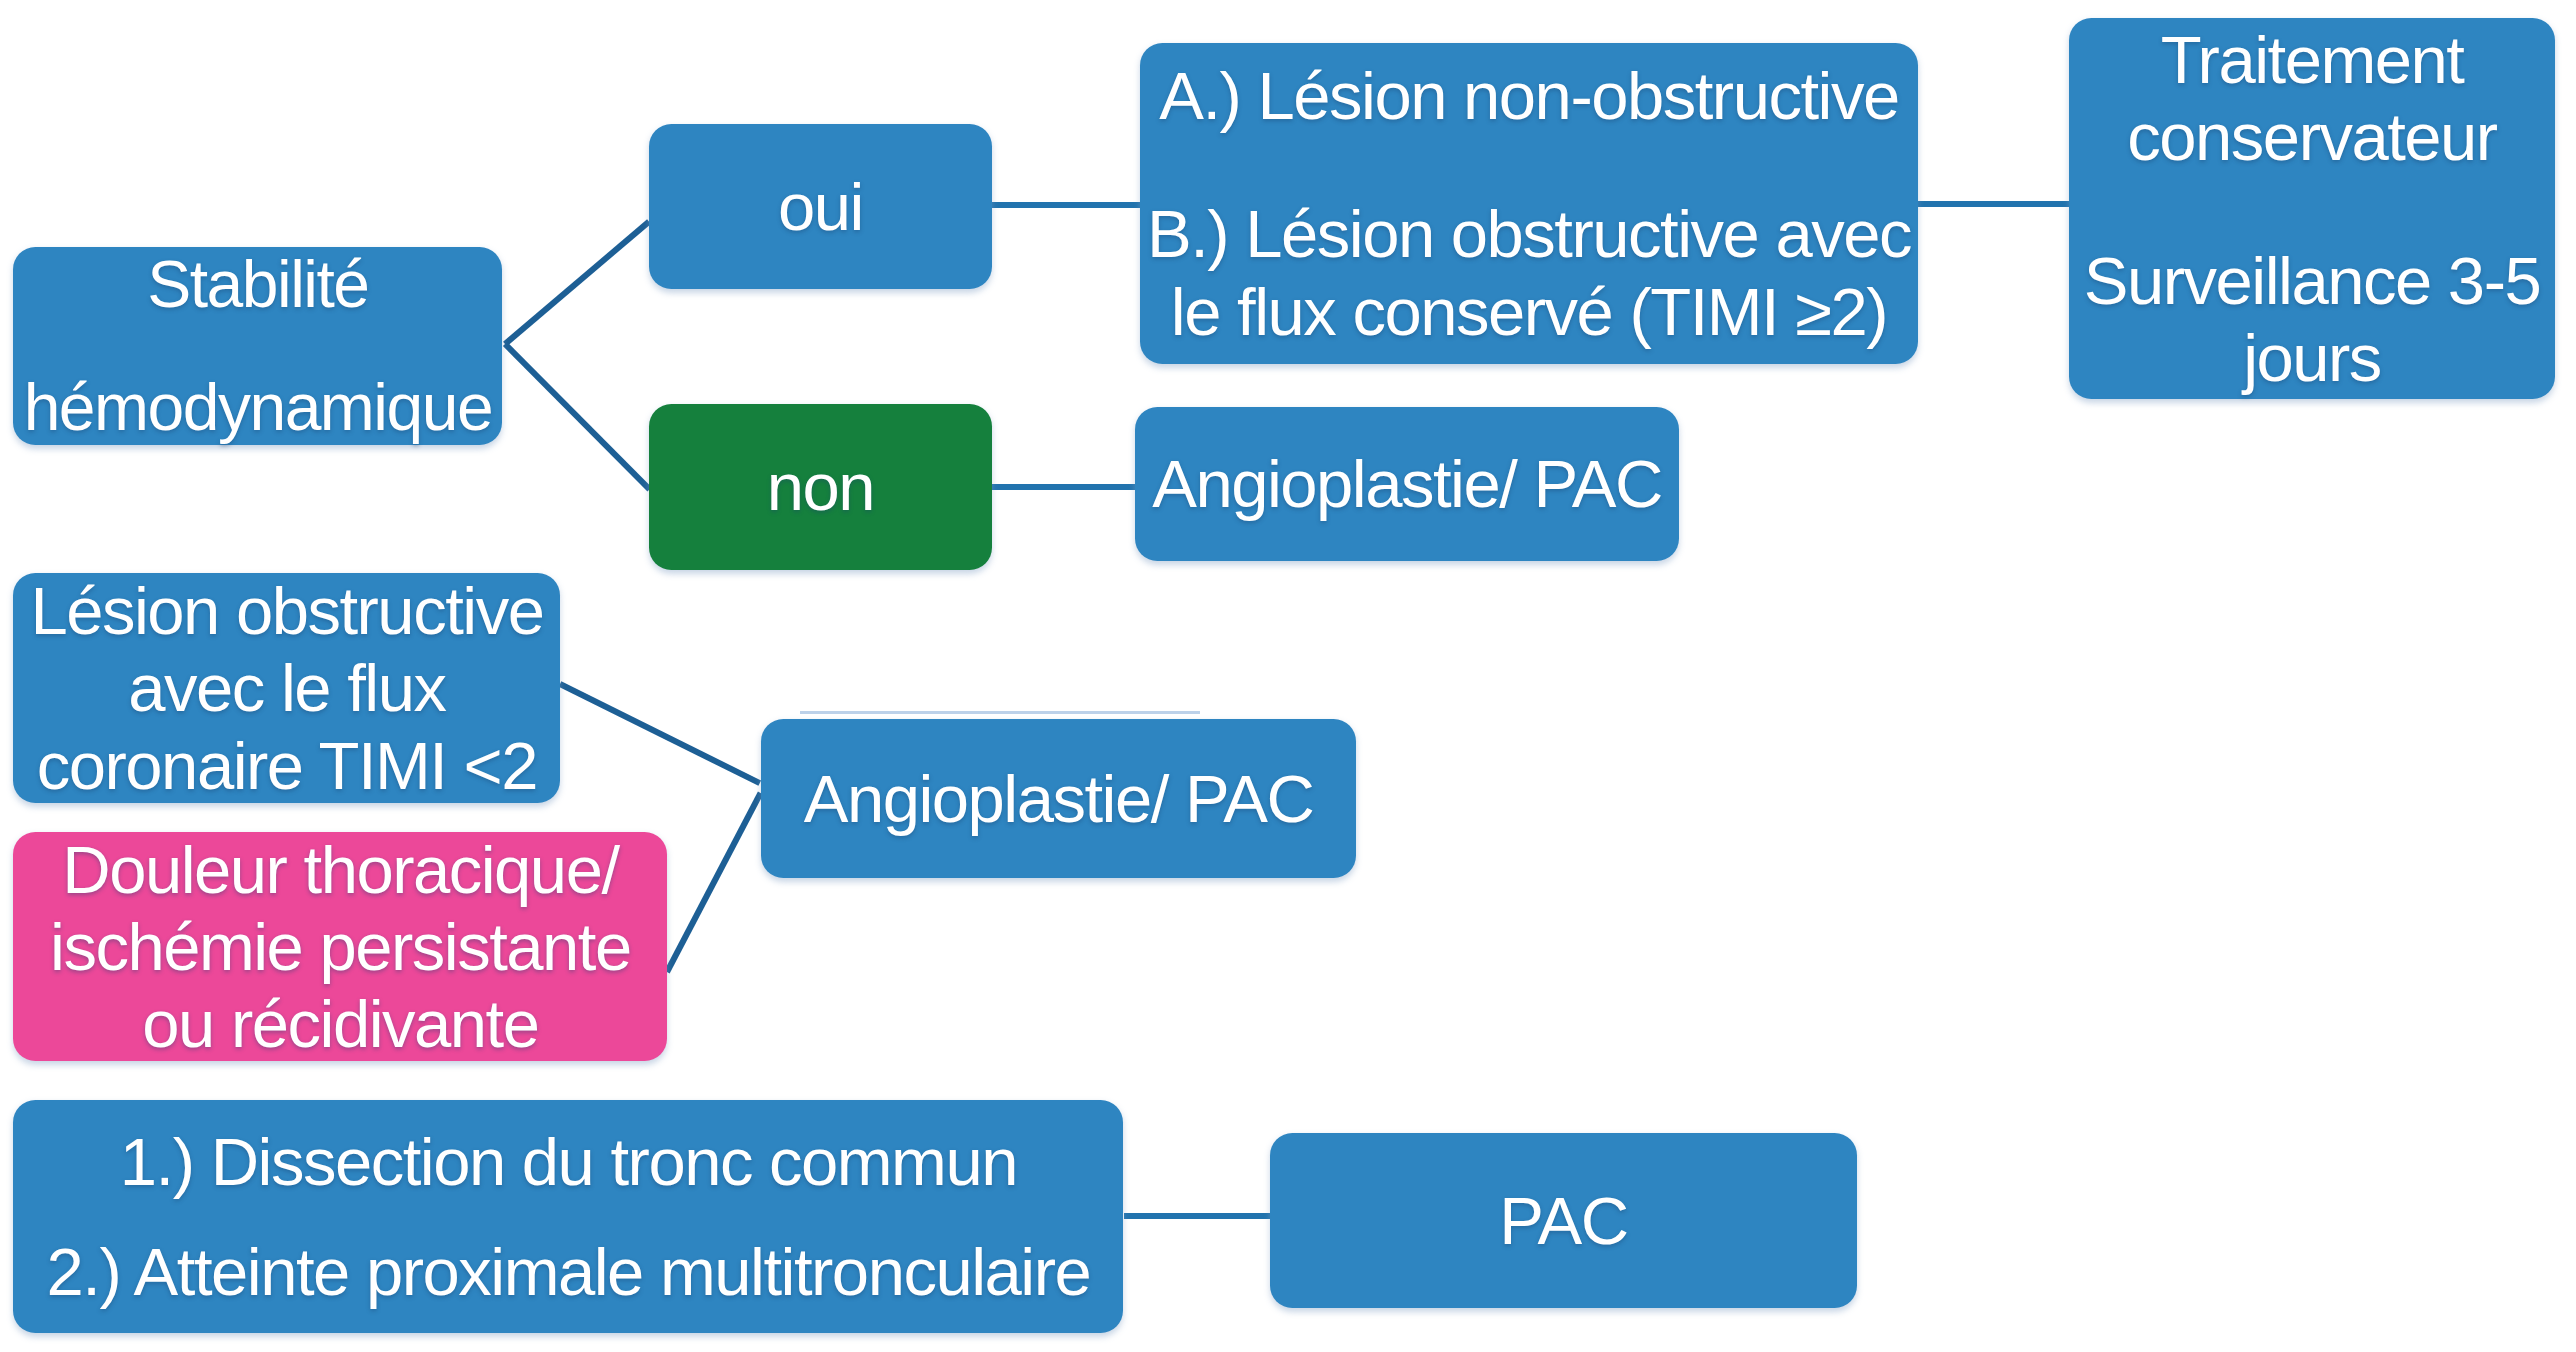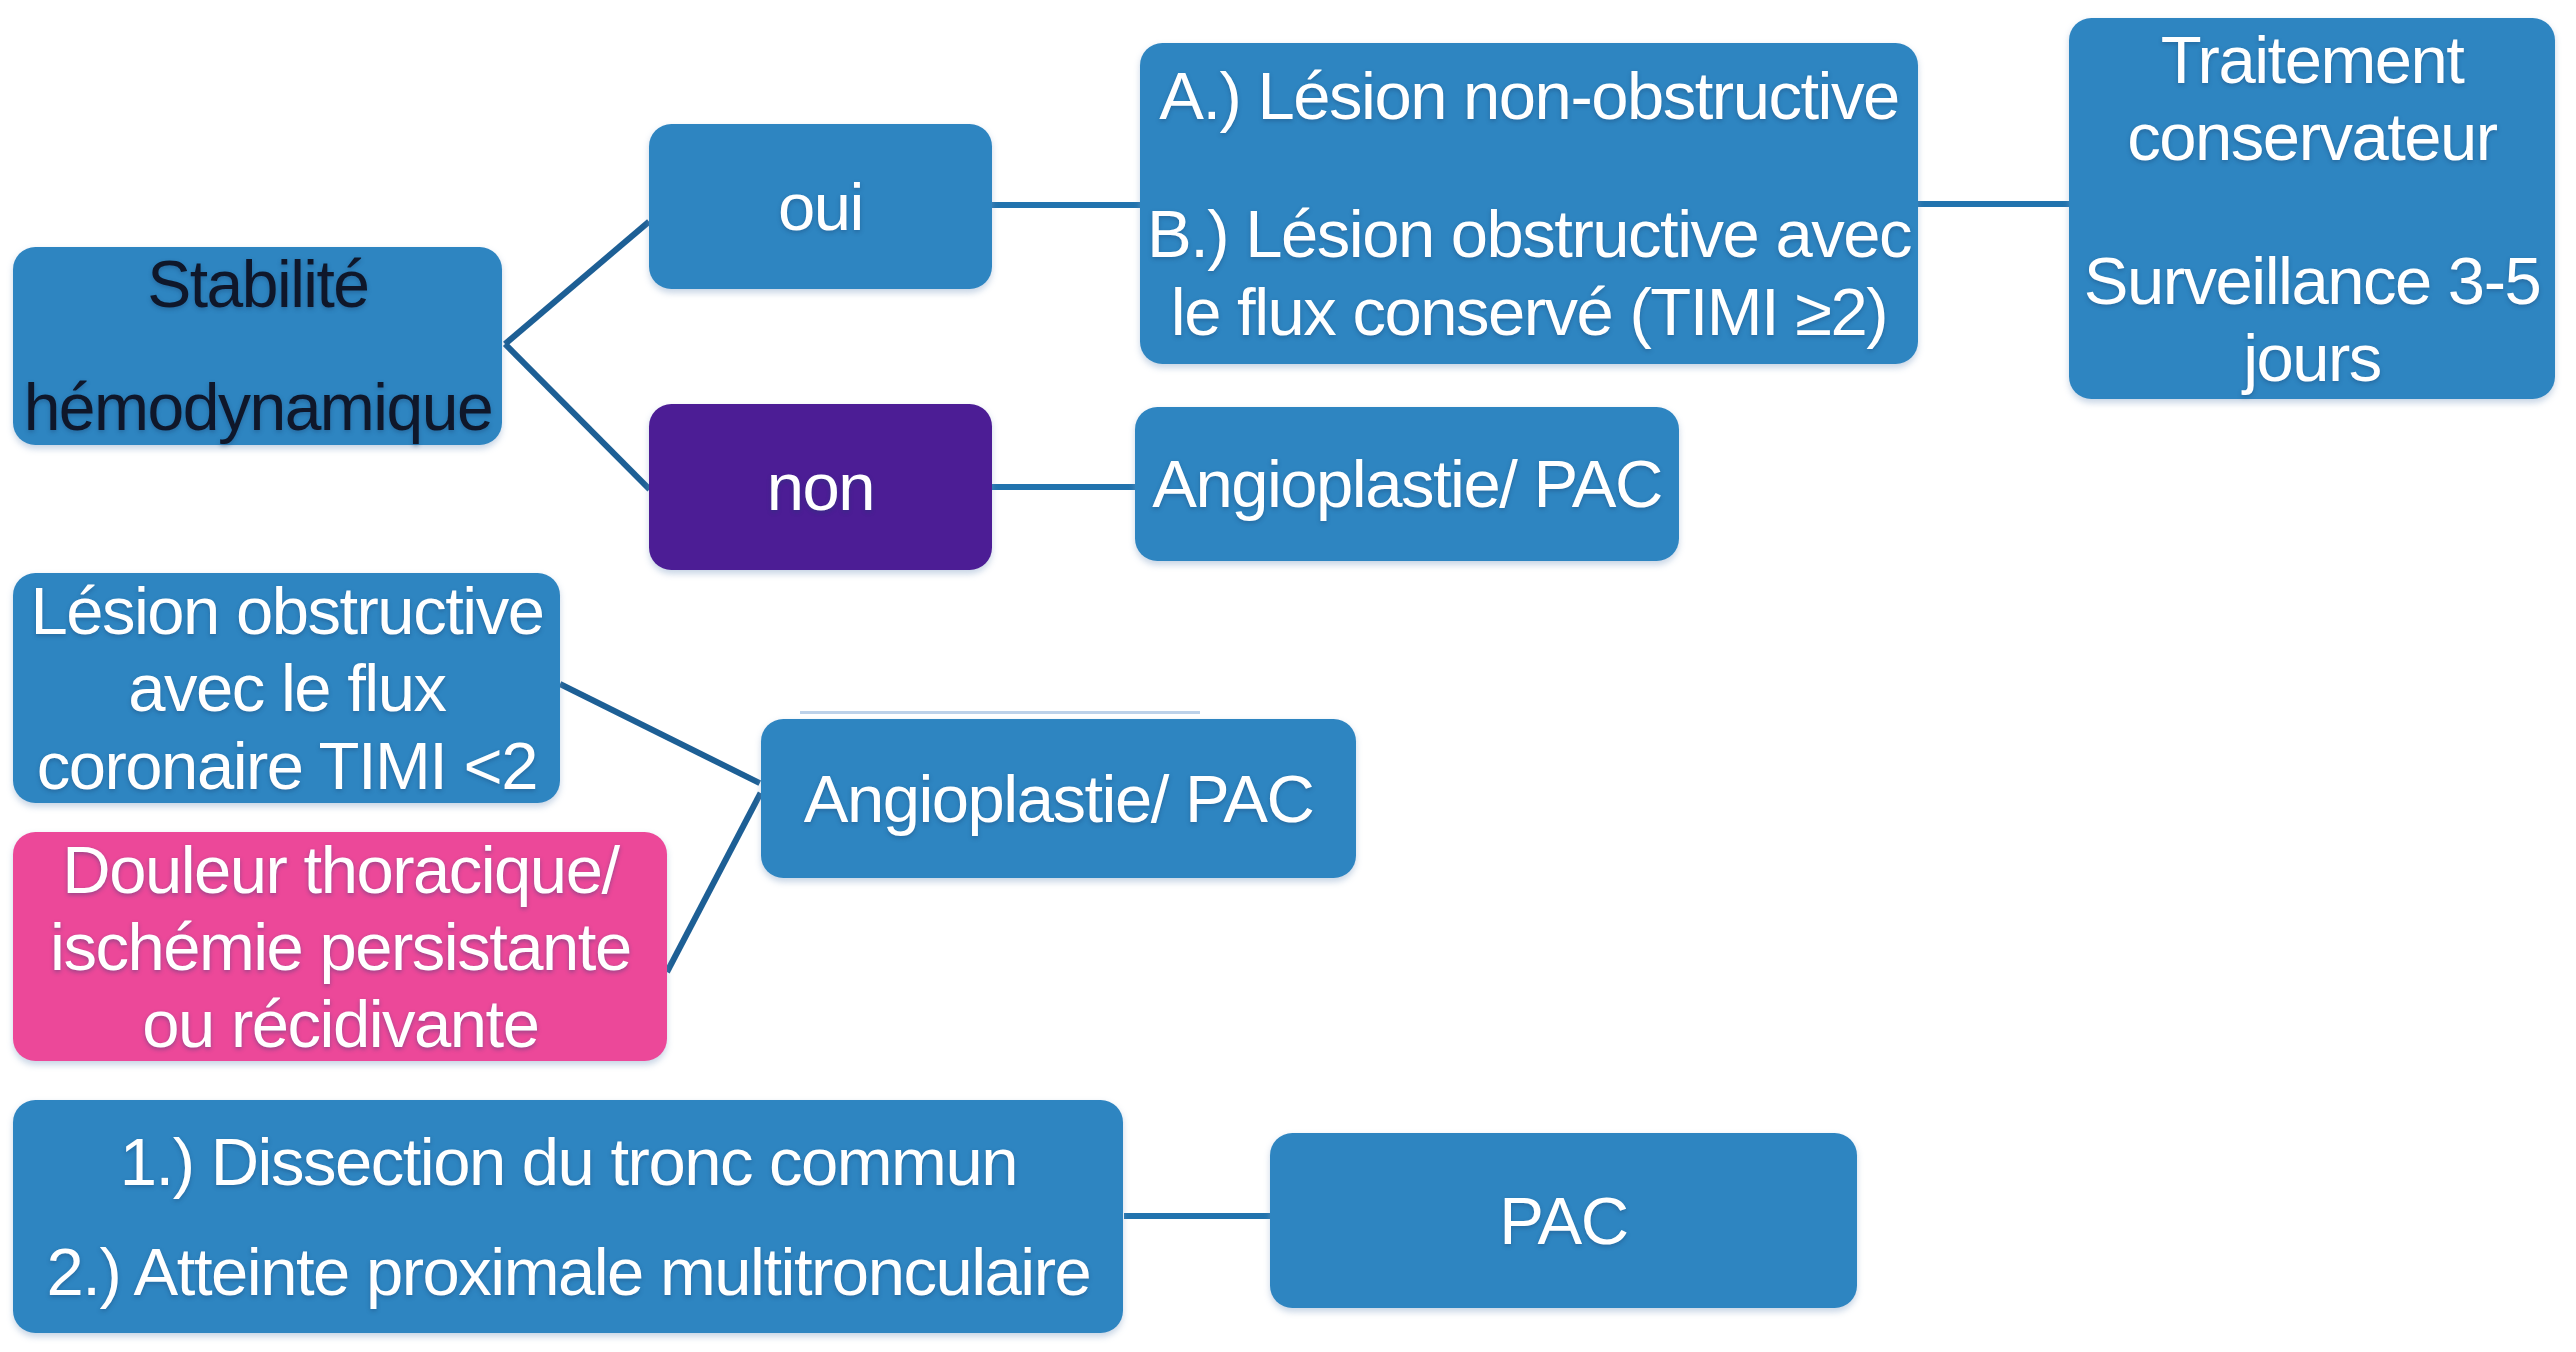--- a/index.html
+++ b/index.html
@@ -70,30 +70,30 @@
   <div class="edge edge-d" id="e-stab-oui" style="background: rgb(29, 95, 149);"></div>
   <div class="edge edge-d" id="e-stab-non" style="background: rgb(29, 95, 149);"></div>
   <div class="edge edge-h" id="e-oui-ab" style="background: rgb(33, 115, 174);"></div>
   <div class="edge edge-h" id="e-ab-trait" style="background: rgb(33, 115, 174);"></div>
   <div class="edge edge-h" id="e-non-angio" style="background: rgb(33, 115, 174);"></div>
   <div class="edge edge-d" id="e-timi-angio" style="background: rgb(29, 95, 149);"></div>
   <div class="edge edge-d" id="e-douleur-angio" style="background: rgb(29, 95, 149);"></div>
   <div class="edge edge-h" id="e-diss-pac" style="background: rgb(33, 115, 174);"></div>
   <div class="artifact" id="artifact-line" style="background: rgb(188, 209, 233);"></div>
 
-  <div class="node" id="n-stabilite" style="background: rgb(46, 133, 193); color: #0f172a; gap: 47px;">
+  <div class="node" id="n-stabilite" style="background: rgb(46, 133, 193); color: #ffffff; gap: 47px;">
     <div class="ln">Stabilité</div>
     <div class="ln">hémodynamique</div>
   </div>
 
   <div class="node" id="n-oui" style="background: rgb(46, 133, 193); color: rgb(255, 255, 255);">
     <div class="ln">oui</div>
   </div>
 
-  <div class="node" id="n-non" style="background: #4c1d95; color: rgb(255, 255, 255); justify-content: center;">
+  <div class="node" id="n-non" style="background: #15803d; color: rgb(255, 255, 255); justify-content: center;">
     <div class="ln">non</div>
   </div>
 
   <div class="node" id="n-lesion-ab" style="background: rgb(46, 133, 193); color: rgb(255, 255, 255); gap: 25px;">
     <div class="para">
       <div class="ln">A.) Lésion non-obstructive</div>
     </div>
     <div class="para">
       <div class="ln">B.) Lésion obstructive avec</div>
       <div class="ln">le flux conservé (TIMI ≥2)</div>

